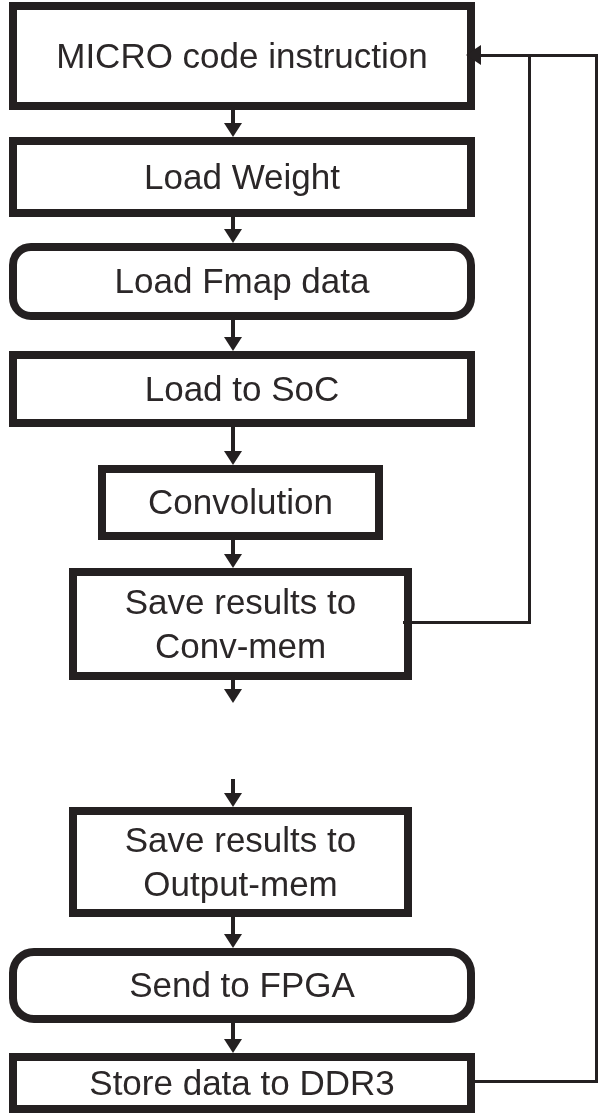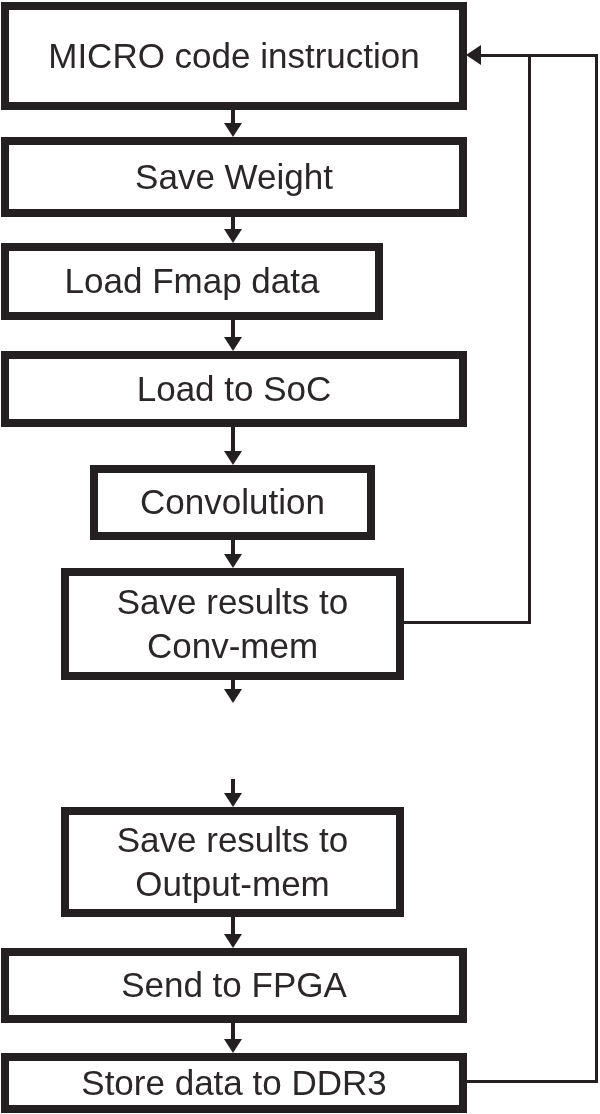--- a/index.html
+++ b/index.html
@@ -17,20 +17,21 @@
   }
   .node {
     position: absolute;
     box-sizing: border-box;
     border: 8px solid #242021;
     background: #ffffff;
     display: flex;
     align-items: center;
     justify-content: center;
     text-align: center;
+    margin-left: 8px;
   }
   .node .label {
     color: #2b2728;
     font-size: 35px;
     line-height: 1.26;
     white-space: pre-line;
     letter-spacing: 0px;
   }
   
   .varrow {
@@ -74,40 +75,40 @@
 </style>
 </head>
 <body>
 
 <div class="canvas">
 
   <div class="node" style="left:1px;   top:2px;    width:466px; height:108px;">
     <span class="label">MICRO code instruction</span>
   </div>
   <div class="node" style="left:1px;   top:137px;  width:466px; height:80px;">
-    <span class="label">Save Weight</span>
+    <span class="label">Load Weight</span>
   </div>
-  <div class="node" style="left:1px;   top:243px;  width:382px; height:77px;">
+  <div class="node" style="left:1px;   top:243px;  width:466px; height:77px;border-radius:22px;">
     <span class="label">Load Fmap data</span>
   </div>
   <div class="node" style="left:1px;   top:351px;  width:466px; height:76px;">
     <span class="label">Load to SoC</span>
   </div>
   <div class="node" style="left:90px;  top:465px;  width:285px; height:75px;text-align:right;">
     <span class="label">Convolution</span>
   </div>
   <div class="node" style="left:61px;  top:568px;  width:343px; height:112px;">
     <span class="label">Save results to
 Conv-mem</span>
   </div>
   <div class="node" style="left:61px;  top:807px;  width:343px; height:110px;">
     <span class="label">Save results to
 Output-mem</span>
   </div>
-  <div class="node" style="left:1px;   top:948px;  width:466px; height:75px;">
+  <div class="node" style="left:1px;   top:948px;  width:466px; height:75px;border-radius:25px;">
     <span class="label">Send to FPGA</span>
   </div>
   <div class="node" style="left:1px;   top:1053px; width:466px; height:60px;justify-content:center;">
     <span class="label">Store data to DDR3</span>
   </div>
 
   <div class="varrow" style="top:110px;  height:27px;">
       <div class="shaft"></div>
       <div class="head"></div>
     </div>

